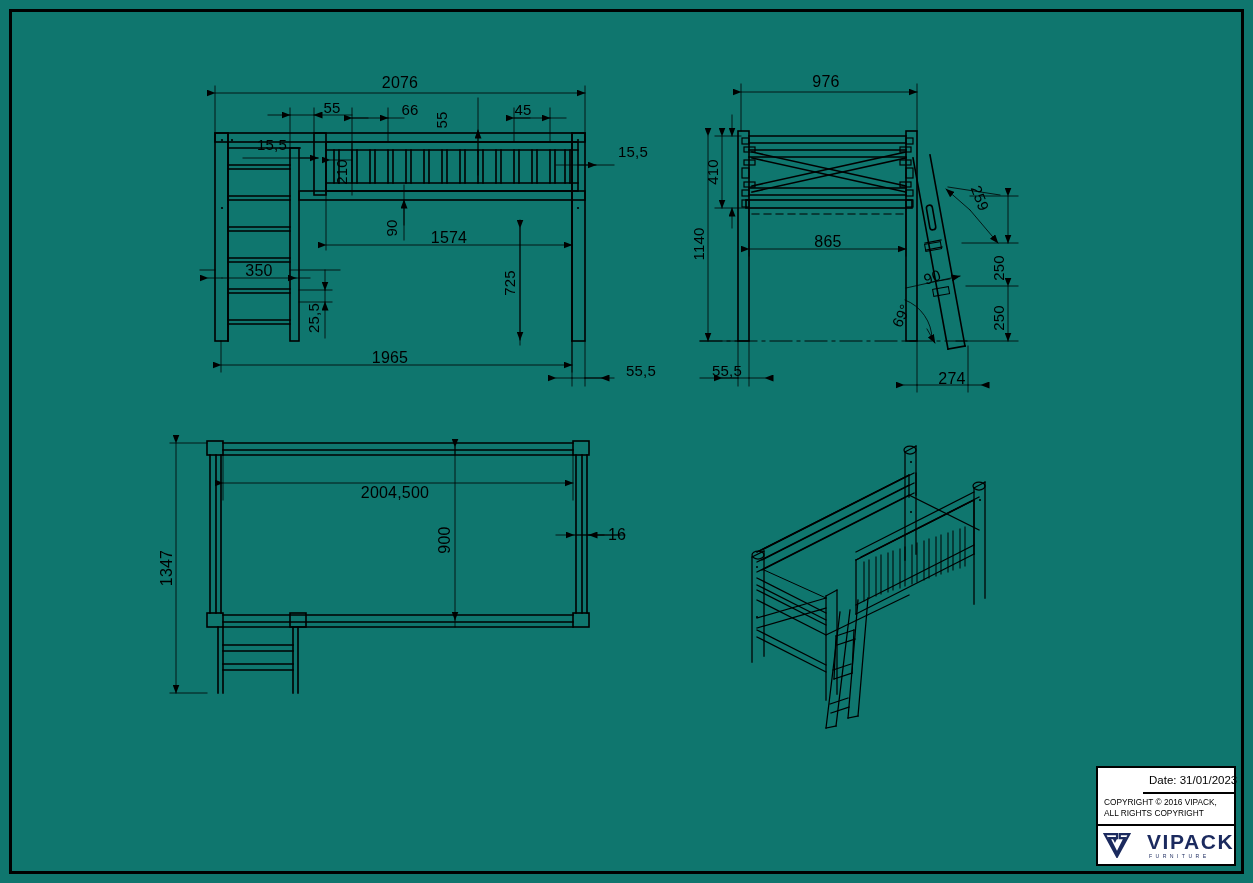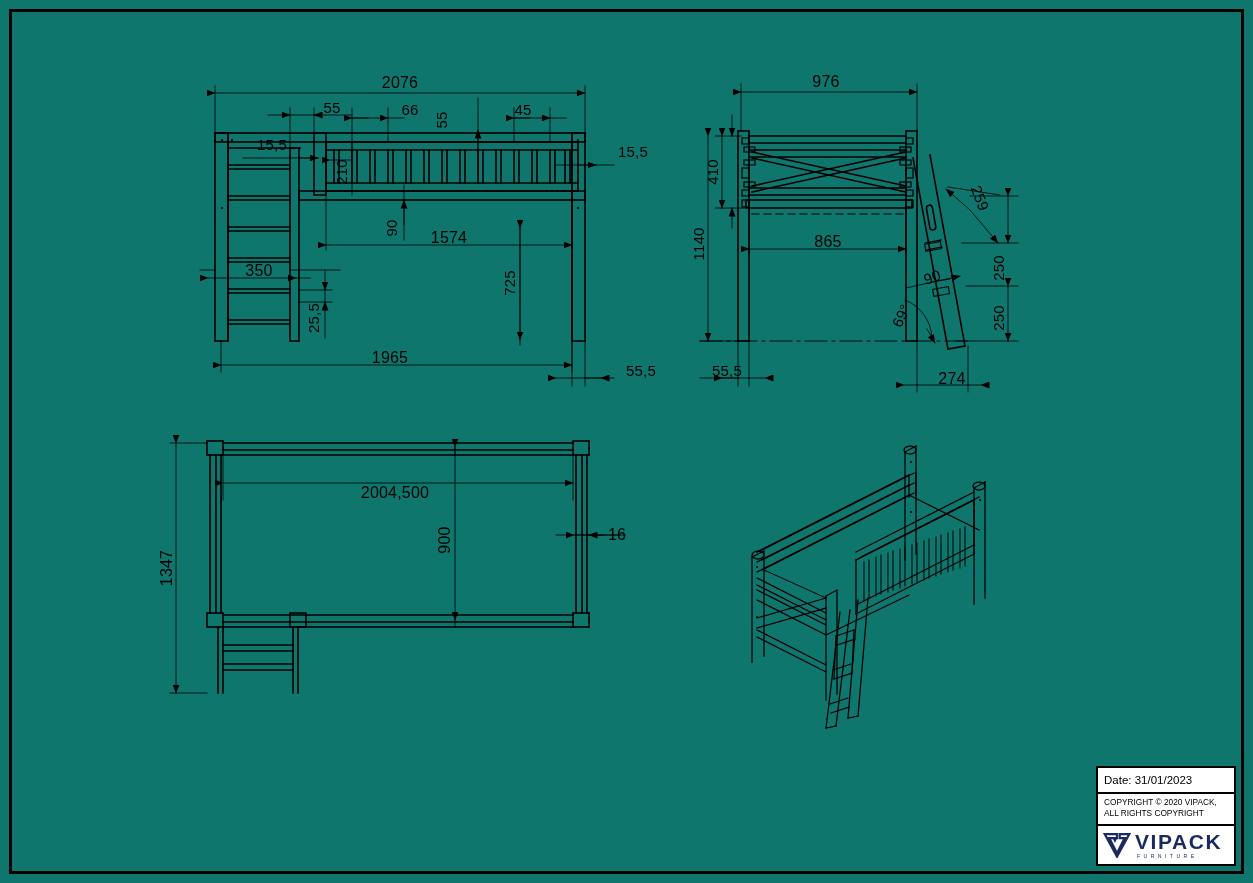--- a/index.html
+++ b/index.html
@@ -46,35 +46,36 @@
     flex-direction: column;
   }
   #tb-date {
     height: 26px;
     border-bottom: 2px solid #000;
     display: flex; align-items: center;
     padding-left: 6px;
     font-size: 11.5px;
     color: #000;
     white-space: nowrap;
+    margin-left: 45px;
   }
   #tb-copy {
     height: 32px;
     border-bottom: 2px solid #000;
     padding: 3px 4px 0 6px;
     font-size: 8.3px;
     line-height: 11px;
     color: #000;
   }
   #tb-logo {
     flex: 1;
     display: flex;
     align-items: center;
     padding-left: 5px;
-    gap: 4px;
+    gap: 16px;
   }
   #tb-logo .mark { width: 28px; height: 26px; flex: none; }
   .logo-words { display: flex; flex-direction: column; line-height: 1; }
   .logo-main {
     font-size: 21px;
     font-weight: bold;
     letter-spacing: 1.6px;
     color: #1b2a5e;
   }
   .logo-sub {
@@ -514,21 +515,21 @@
       <text class="dimtext big" x="172" y="568" text-anchor="middle" transform="rotate(-90 172 568)">1347</text>
       <text class="dimtext big" x="395" y="498" text-anchor="middle">2004,500</text>
       <text class="dimtext big" x="450" y="540" text-anchor="middle" transform="rotate(-90 450 540)">900</text>
       <text class="dimtext big" x="617" y="540" text-anchor="middle">16</text>
     </g>
   </svg>
 
   <div id="title-block">
     <div id="tb-date">Date: 31/01/2023</div>
     <div id="tb-copy">
-      <div>COPYRIGHT © 2020 VIPACK,</div>
+      <div>COPYRIGHT © 2016 VIPACK,</div>
       <div>ALL RIGHTS COPYRIGHT</div>
     </div>
     <div id="tb-logo">
       <svg class="mark" viewBox="0 0 40 38">
         <path d="M2 3 L20 3 L20 9 L9 9 L20 31 L31 9 L24 9 L24 3 L38 3 L20 36 Z" fill="none" stroke="#1b2a5e" stroke-width="3.2" stroke-linejoin="miter"></path>
         <path d="M13 8 L21 8 L17 16 Z" fill="#1b2a5e" stroke="none"></path>
       </svg>
       <div class="logo-words">
         <div class="logo-main">VIPACK</div>
         <div class="logo-sub">FURNITURE</div>

